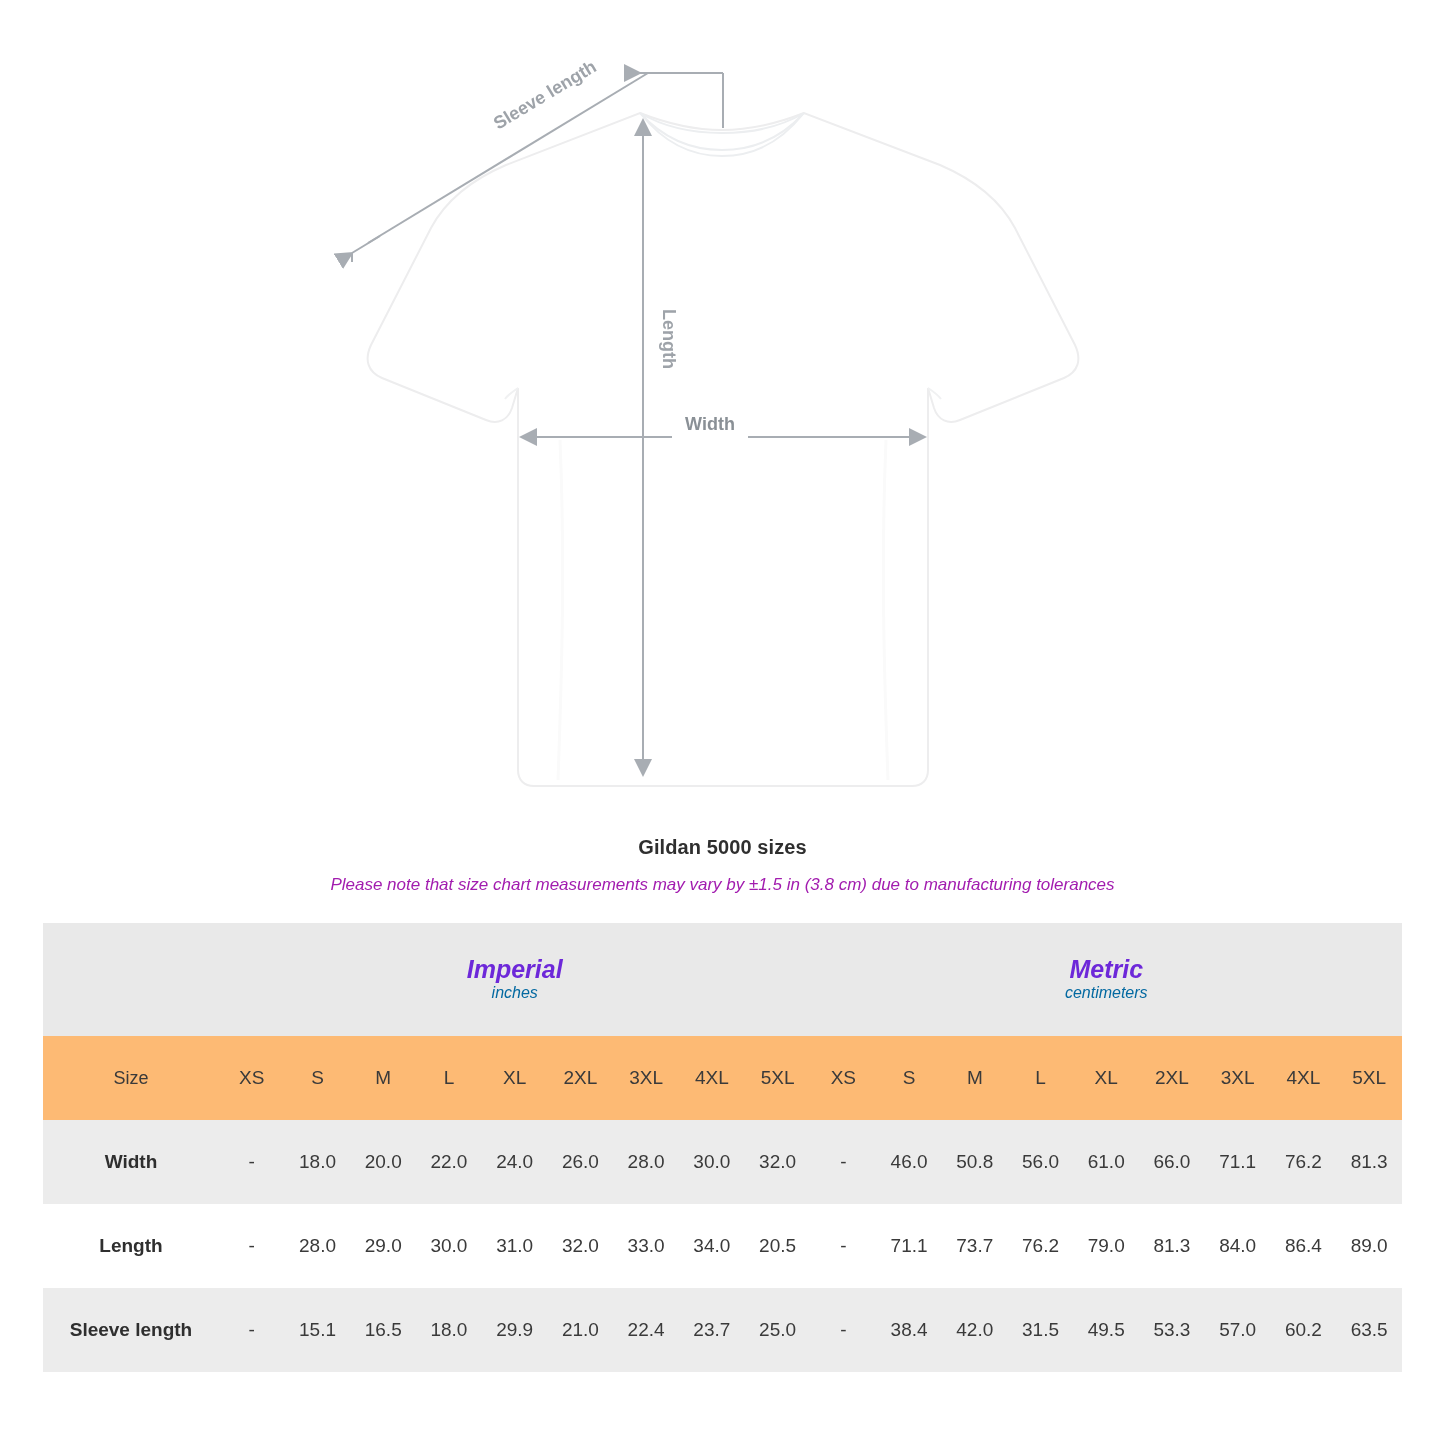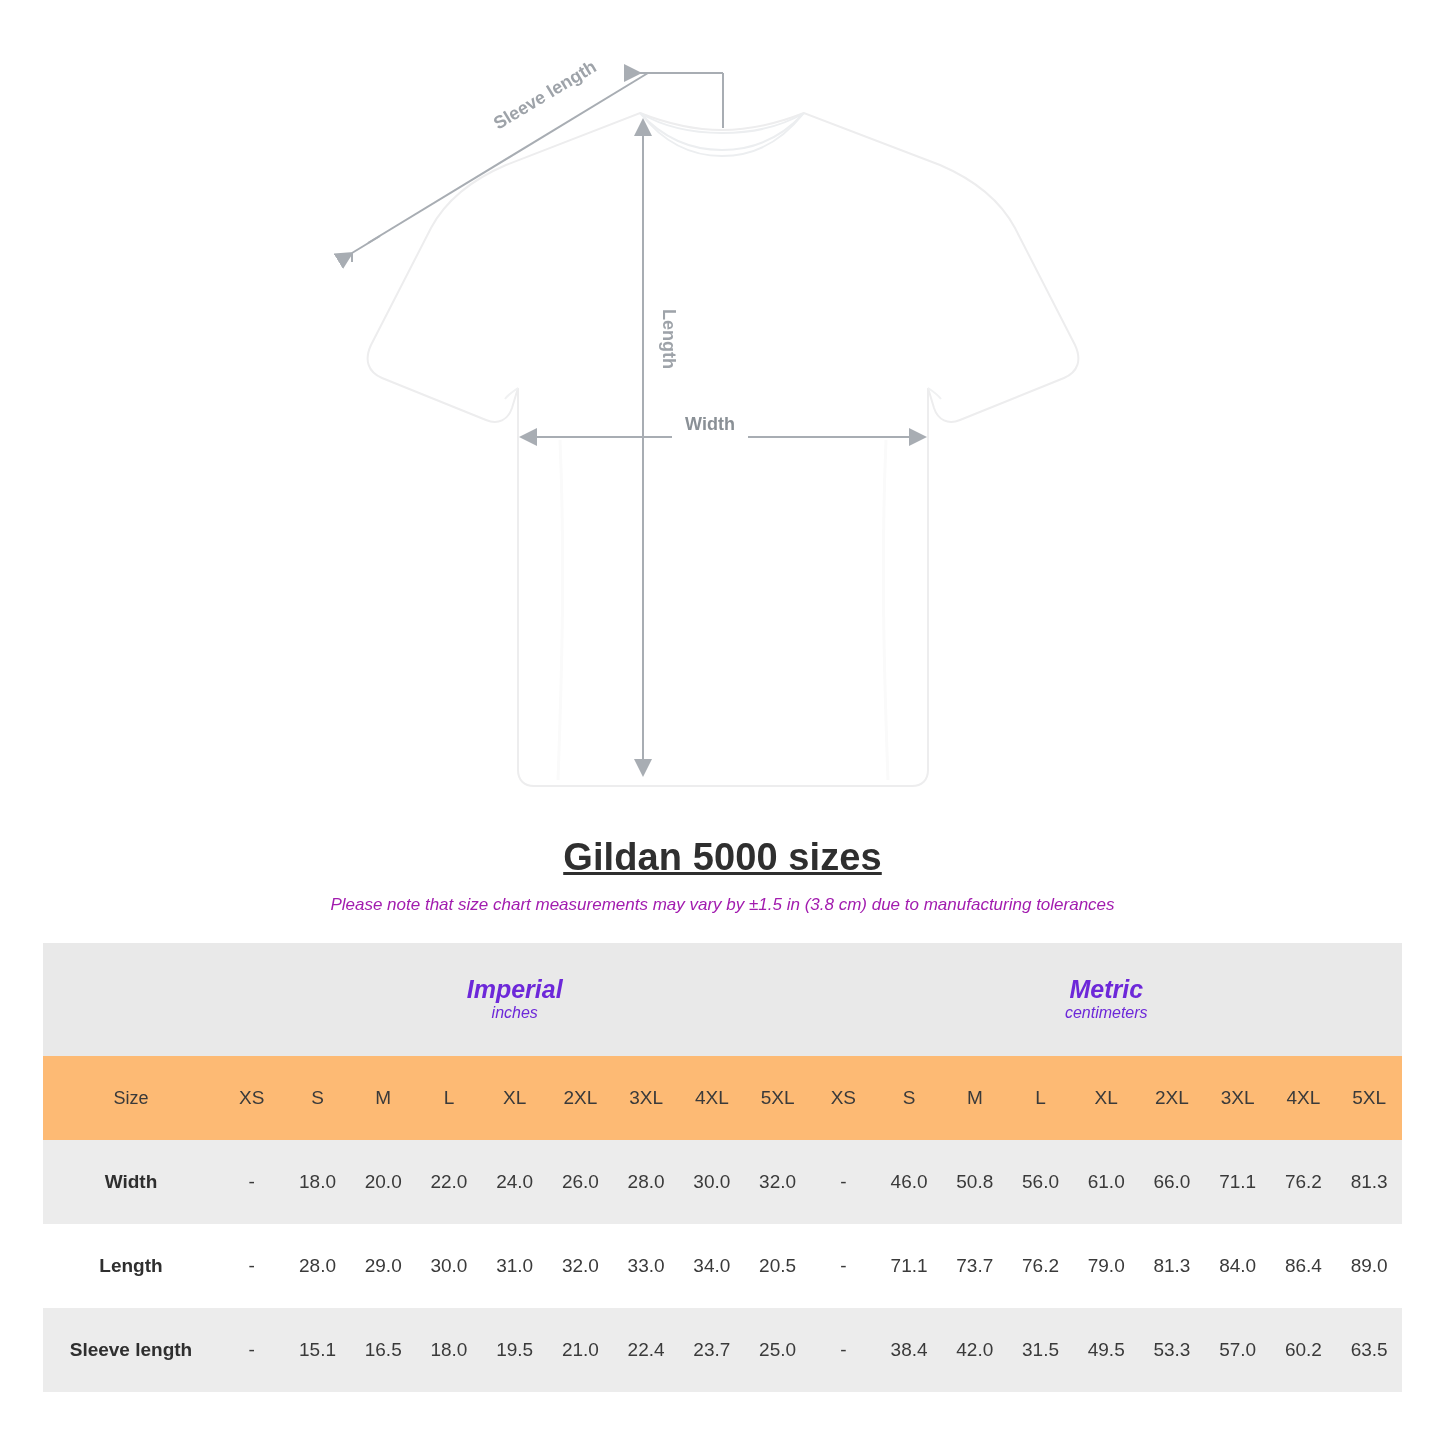--- a/index.html
+++ b/index.html
@@ -30,25 +30,24 @@
   .illus svg {
     display: block;
   }
 
   
   .title-block {
     text-align: center;
     margin-top: 6px;
   }
   .chart-title {
-    font-size: 38px;
+    font-size: 20px;
     font-weight: bold;
     color: #2f2f2f;
     letter-spacing: 0.1px;
-    text-decoration: underline;
   }
   .chart-note {
     font-size: 17px;
     font-style: italic;
     color: #a21caf;
     margin-top: 16px;
   }
 
   
   .table-wrap {
@@ -74,21 +73,21 @@
   .unit-name {
     font-size: 25px;
     font-style: italic;
     font-weight: bold;
     color: #6d28d9;
     line-height: 1.0;
   }
   .unit-sub {
     font-size: 16px;
     font-style: italic;
-    color: #6d28d9;
+    color: #0369a1;
     margin-top: 2px;
   }
   .row-head {
     height: 84px;
     background: #fdba74;
   }
   .row-head td {
     font-size: 19px;
     font-weight: bold;
     color: #3a3a3a;
@@ -302,21 +301,21 @@
           <td>86.4</td>
           <td>89.0</td>
         </tr>
 
         <tr class="data-row alt">
           <td class="lbl">Sleeve length</td>
           <td>-</td>
           <td>15.1</td>
           <td>16.5</td>
           <td>18.0</td>
-          <td>19.5</td>
+          <td>29.9</td>
           <td>21.0</td>
           <td>22.4</td>
           <td>23.7</td>
           <td>25.0</td>
           <td>-</td>
           <td>38.4</td>
           <td>42.0</td>
           <td>31.5</td>
           <td>49.5</td>
           <td>53.3</td>

